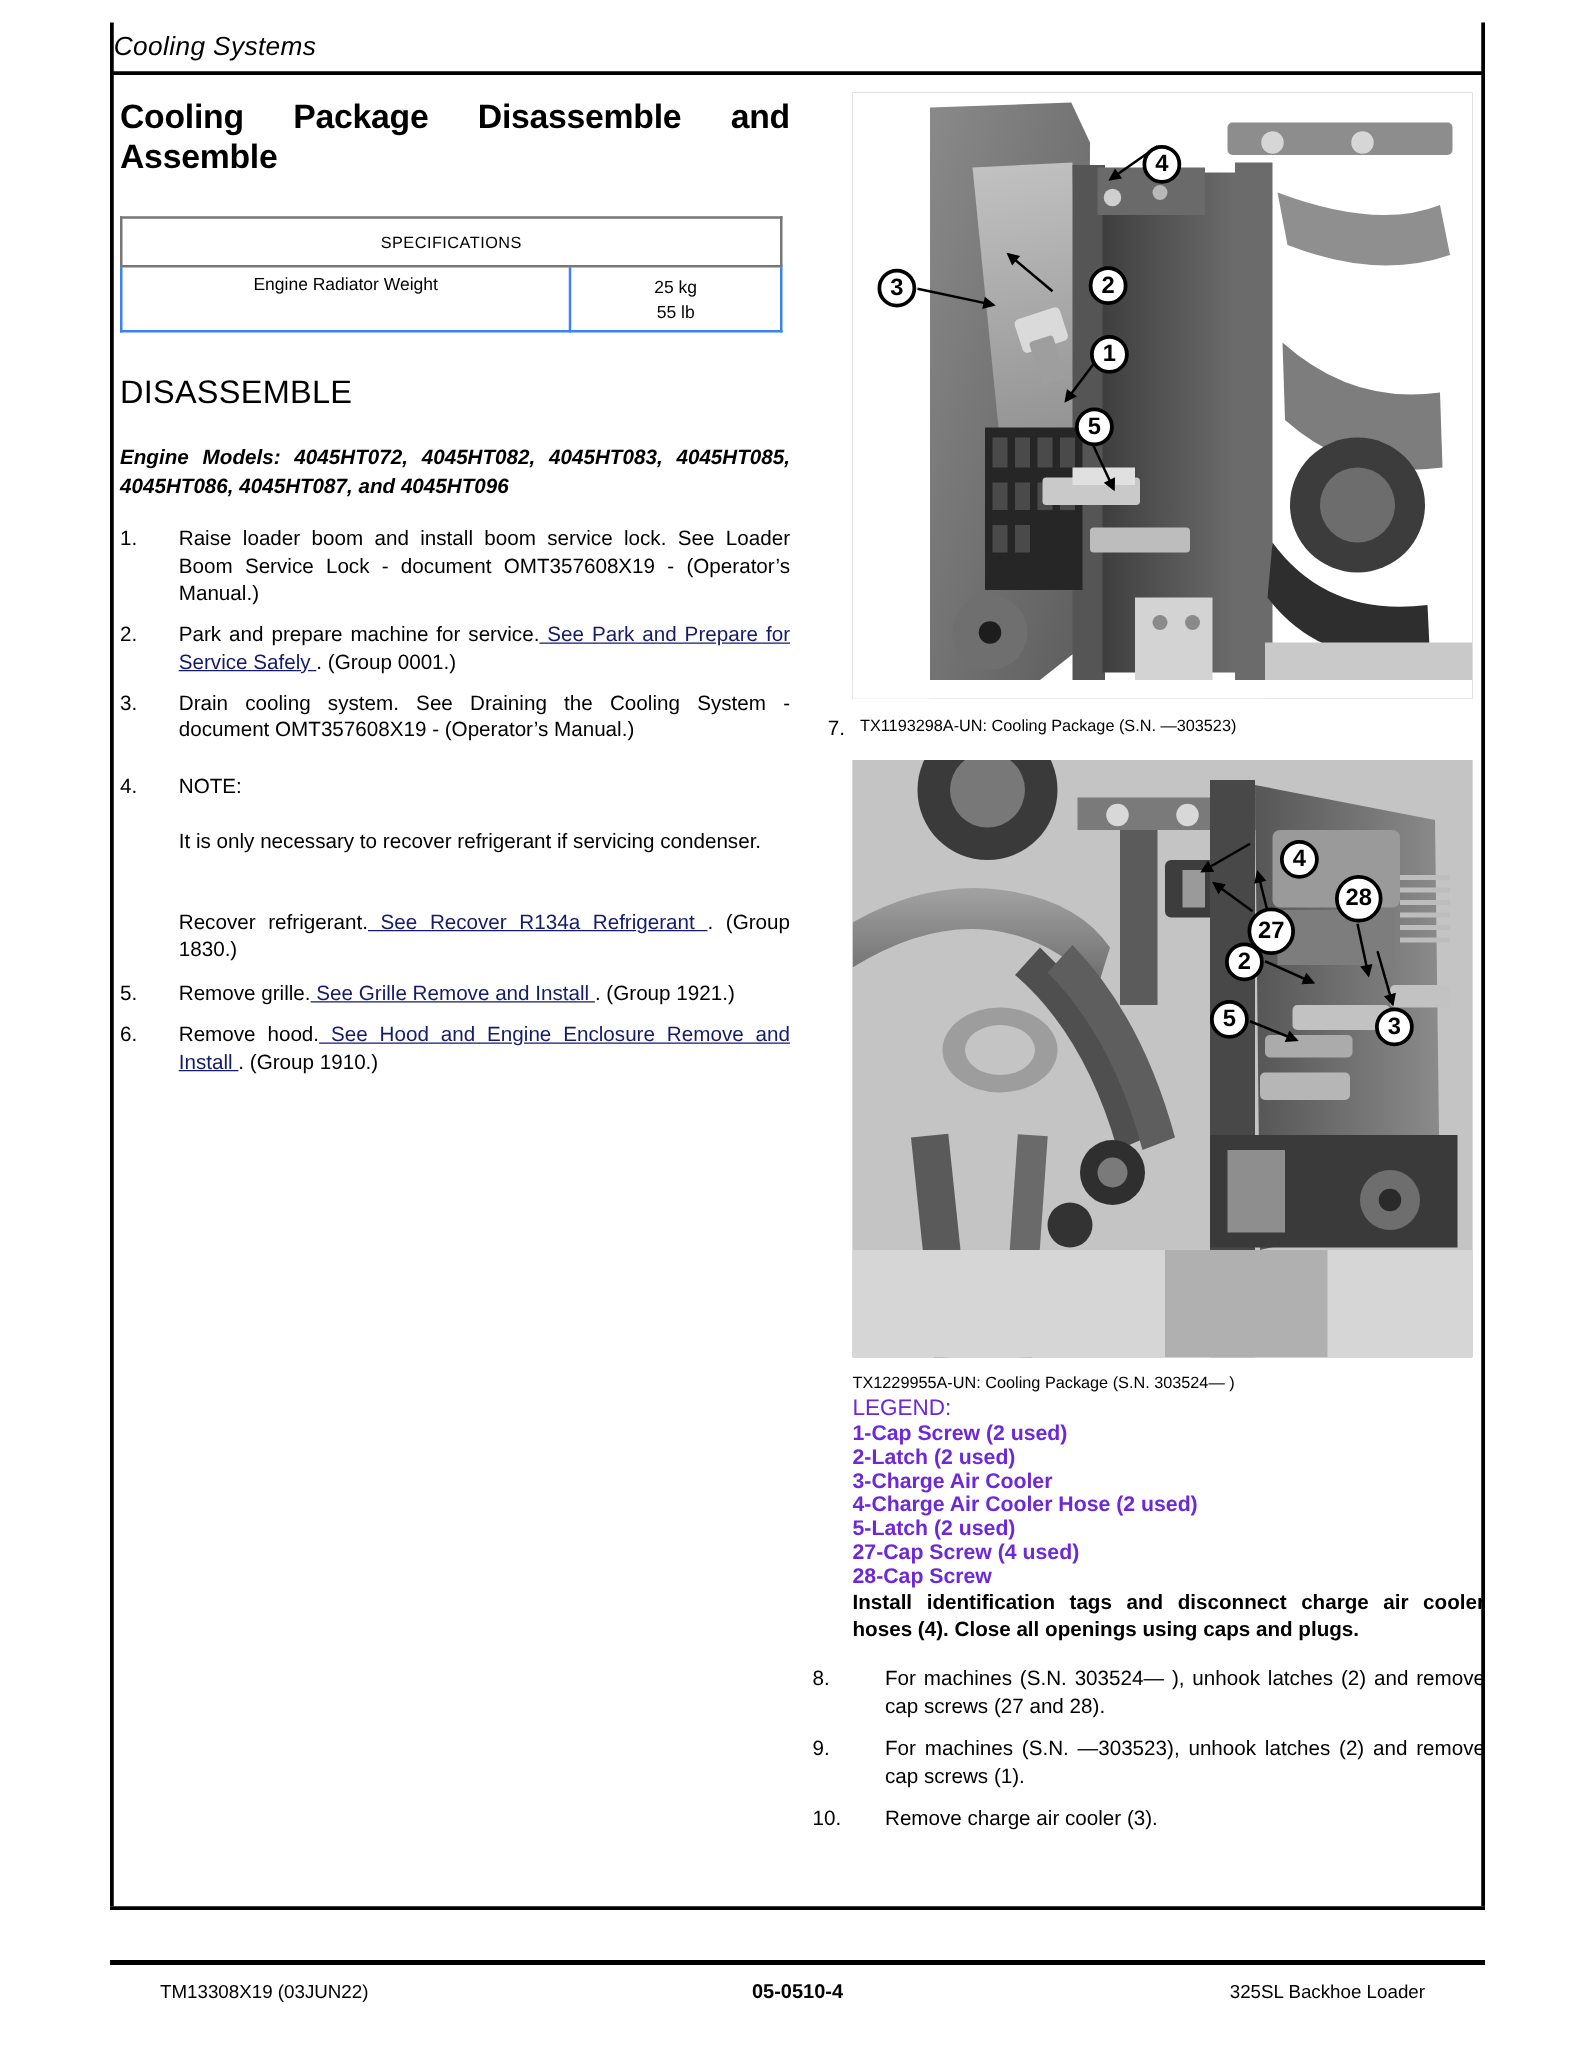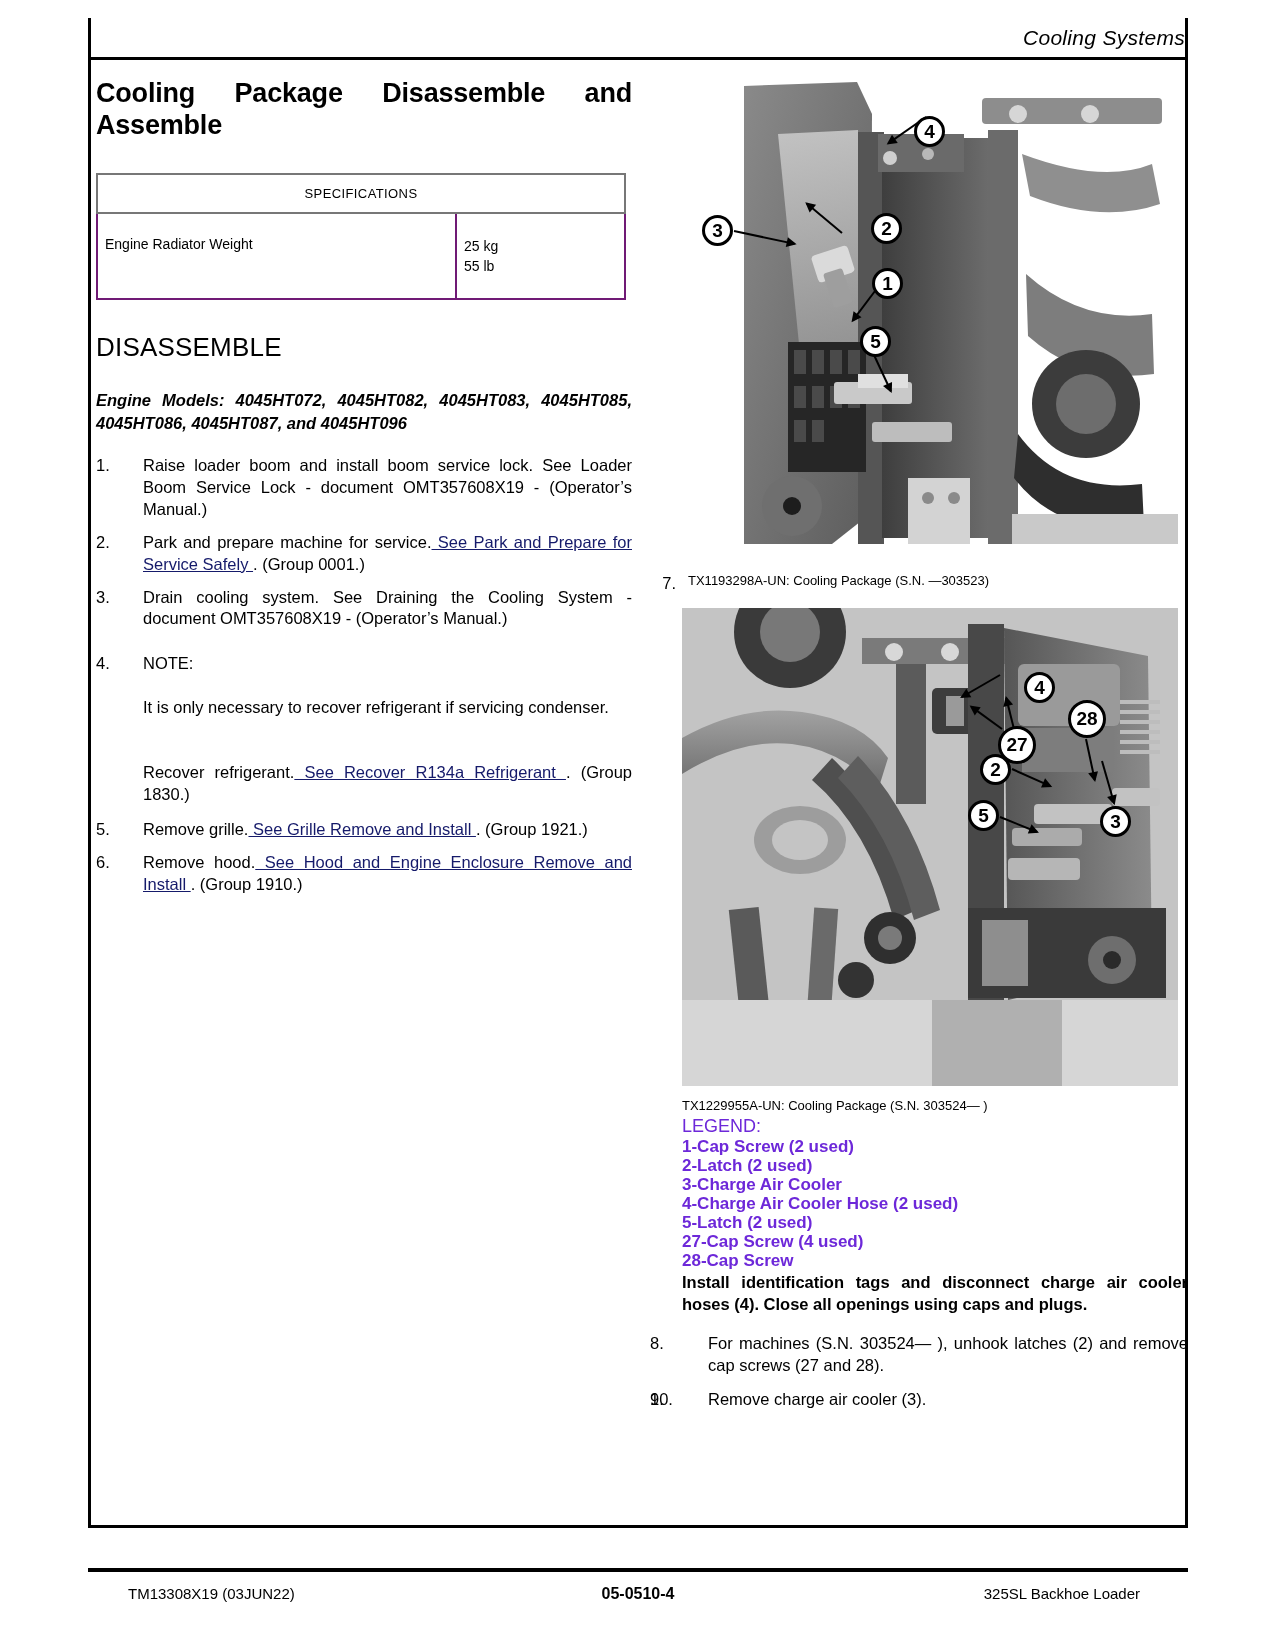--- a/index.html
+++ b/index.html
@@ -33,21 +33,21 @@
     height: 42px;
     border-left: 3px solid #000;
     border-right: 3px solid #000;
     border-bottom: 3px solid #000;
     box-sizing: border-box;
   }
   .header-title {
     position: absolute;
     left: 0; right: 0;
     top: 8px;
-    text-align: right;
+    text-align: left;
     font-style: italic;
     font-size: 21px;
     letter-spacing: 0.3px;
   }
 
   
   .content-box {
     position: absolute;
     left: 88px;
     top: 60px;
@@ -133,24 +133,25 @@
     border: 2px solid #777;
   }
   .spec-table th {
     border: 2px solid #777;
     font-size: 13px;
     font-weight: normal;
     padding: 11px 4px 11px 4px;
     letter-spacing: 0.4px;
   }
   .spec-table td {
-    border: 2px solid #701a75;
+    border: 2px solid #3b82f6;
     font-size: 14px;
-    padding: 22px 7px;
+    padding: 5px 7px;
     vertical-align: top;
+    text-align: center;
   }
   .spec-table td.spec-name { width: 68%; }
   .spec-table td.spec-val { width: 32%; }
   .spec-val div { line-height: 1.45; }
 
   h2.section-head {
     margin: 32px 0 0 0;
     font-size: 26px;
     font-weight: normal;
     letter-spacing: 0.2px;
@@ -591,20 +592,21 @@
 
     <p class="after-legend" style="padding-left:32px;font-weight:bold;">Install identification tags and disconnect charge air cooler hoses (4). Close all openings using caps and plugs.</p>
 
     <ol class="steps2">
       <li>
         <span class="num">8.</span>
         <span>For machines (S.N. 303524— ), unhook latches (2) and remove cap screws (27 and 28).</span>
       </li>
       <li>
         <span class="num">9.</span>
+        <span>For machines (S.N. —303523), unhook latches (2) and remove cap screws (1).</span>
       </li>
       <li>
         <span class="num">10.</span>
         <span>Remove charge air cooler (3).</span>
       </li>
     </ol>
 
   </div>
 
   <div class="footer-rule-top"></div>

